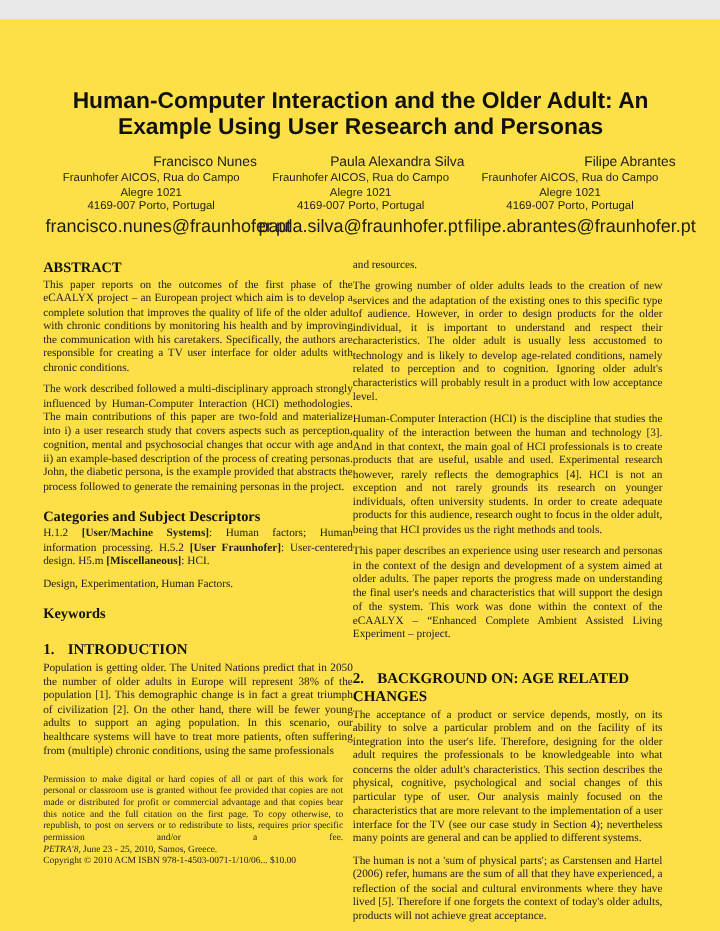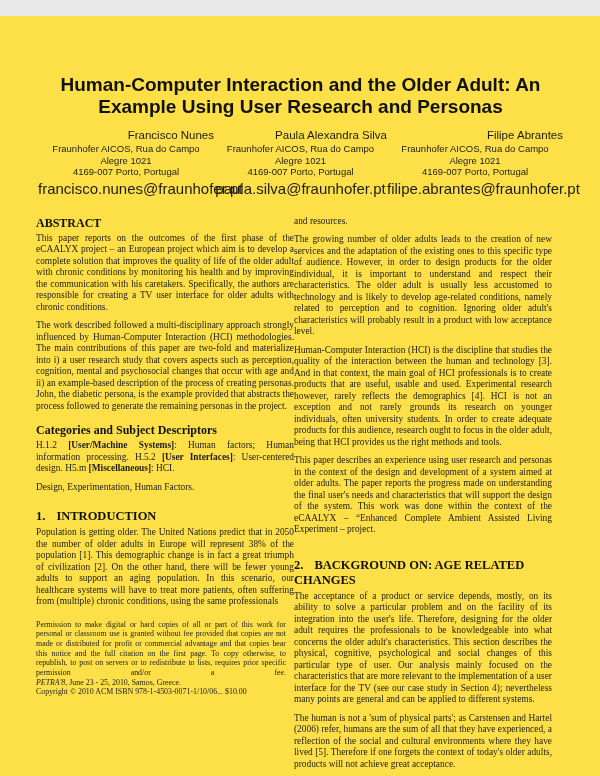--- a/index.html
+++ b/index.html
@@ -137,24 +137,25 @@
   </div>
 
   <div class="columns">
 
     <div class="col">
       <h2 class="sect">ABSTRACT</h2>
       <p>This paper reports on the outcomes of the first phase of the eCAALYX project – an European project which aim is to develop a complete solution that improves the quality of life of the older adult with chronic conditions by monitoring his health and by improving the communication with his caretakers. Specifically, the authors are responsible for creating a TV user interface for older adults with chronic conditions.</p>
       <p>The work described followed a multi-disciplinary approach strongly influenced by Human-Computer Interaction (HCI) methodologies. The main contributions of this paper are two-fold and materialize into i) a user research study that covers aspects such as perception, cognition, mental and psychosocial changes that occur with age and ii) an example-based description of the process of creating personas. John, the diabetic persona, is the example provided that abstracts the process followed to generate the remaining personas in the project.</p>
 
       <h2 class="sect">Categories and Subject Descriptors</h2>
-      <p><span>H.1.2 </span><b>[User/Machine Systems]</b><span>: Human factors; Human information processing. H.5.2 </span><b>[User Interfaces]</b><span>: User-centered design. H5.m </span><b>[Miscellaneous]</b><span>: HCI.</span></p>
+      <p><span>H.1.2 </span><b>[User/Machine Systems]</b><span>: Human factors; Human information processing. H.5.2 </span><b>[User Fraunhofer]</b><span>: User-centered design. H5.m </span><b>[Miscellaneous]</b><span>: HCI.</span></p>
 
       <p>Design, Experimentation, Human Factors.</p>
 
+      <h2 class="sect">Keywords</h2>
 
       <h2 class="sect numbered"><span class="no">1.</span><span>INTRODUCTION</span></h2>
       <p>Population is getting older. The United Nations predict that in 2050 the number of older adults in Europe will represent 38% of the population [1]. This demographic change is in fact a great triumph of civilization [2]. On the other hand, there will be fewer young adults to support an aging population. In this scenario, our healthcare systems will have to treat more patients, often suffering from (multiple) chronic conditions, using the same professionals</p>
 
       <div class="permission">
         <div class="pbody">Permission to make digital or hard copies of all or part of this work for personal or classroom use is granted without fee provided that copies are not made or distributed for profit or commercial advantage and that copies bear this notice and the full citation on the first page. To copy otherwise, to republish, to post on servers or to redistribute to lists, requires prior specific permission and/or a fee.</div>
         <div class="venue"><i>PETRA'8</i><span>, June 23 - 25, 2010, Samos, Greece.</span></div>
         <div>Copyright © 2010 ACM ISBN 978-1-4503-0071-1/10/06... $10.00</div>
       </div>
     </div>

